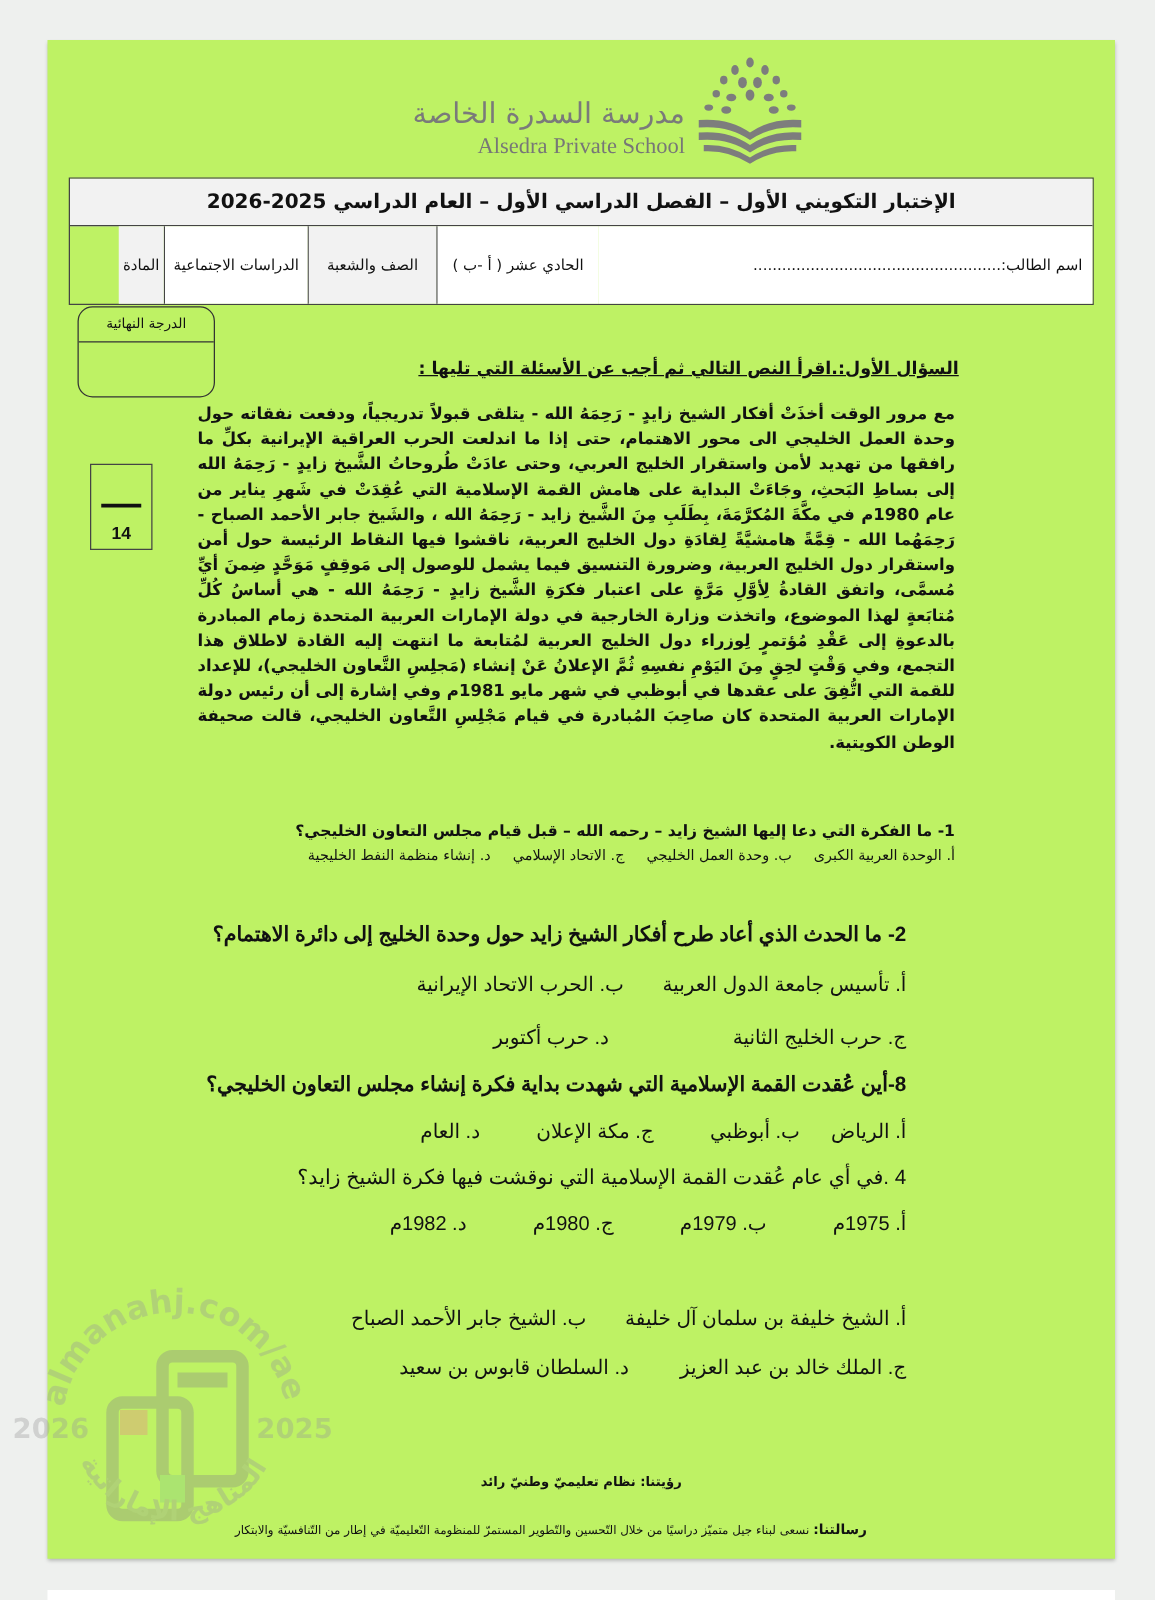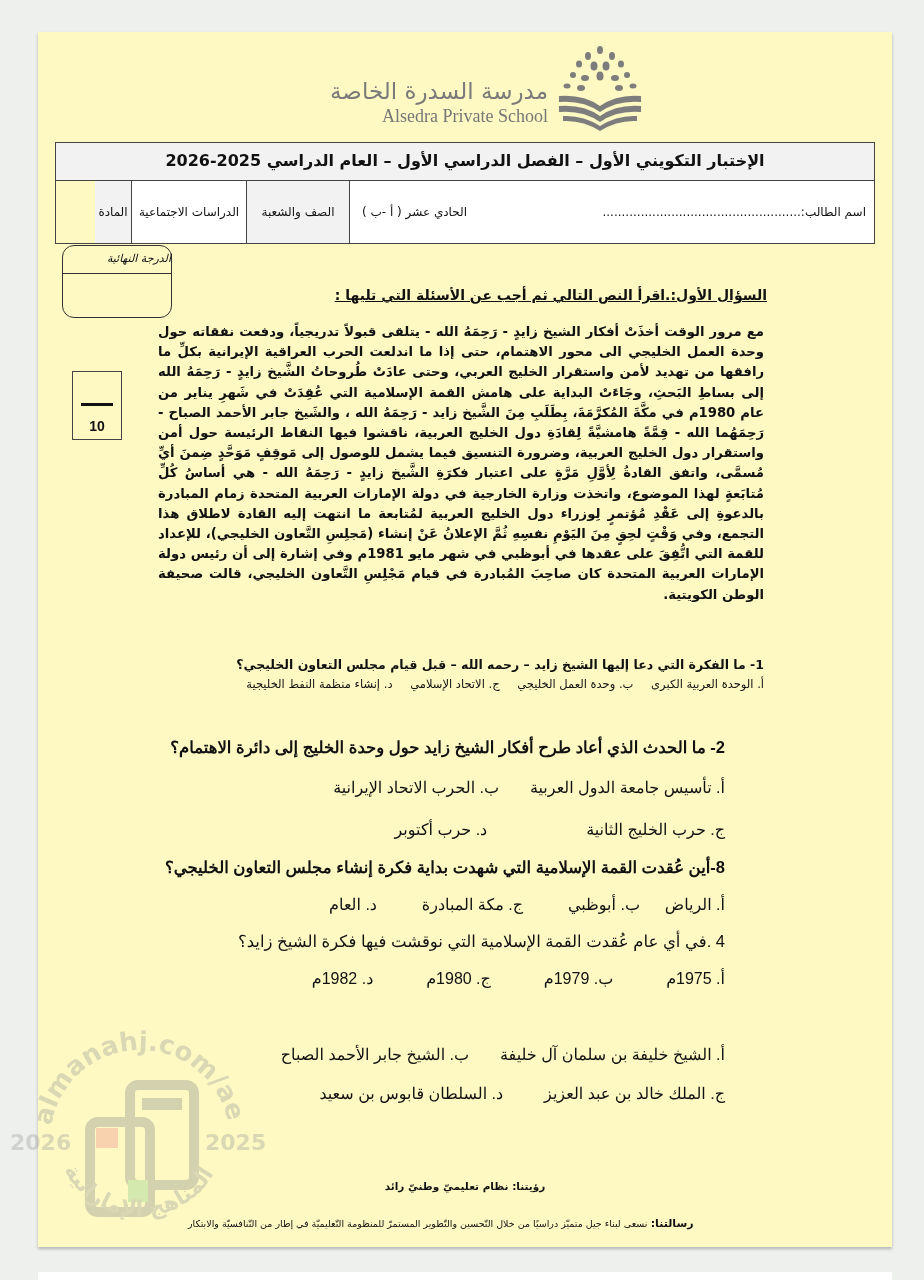--- a/index.html
+++ b/index.html
@@ -7,21 +7,21 @@
     body {
       background: #eef0ee;
       font-family: "Liberation Sans", sans-serif;
       color: #111;
       position: relative;
     }
     .page {
       position: absolute;
       left: 38px; top: 32px;
       width: 854px; height: 1215px;
-      background: #fef9c3;
+      background: #bef264;
       box-shadow: 0 2px 3px rgba(0,0,0,0.25);
     }
     .page2 {
       position: absolute;
       left: 38px; top: 1272px;
       width: 854px; height: 20px;
       background: #ffffff;
     }
     
     .logo {
@@ -78,22 +78,22 @@
     
     .grade-box {
       position: absolute;
       left: 24px; top: 213px;
       width: 110px; height: 73px;
       border: 1.3px solid #333;
       border-radius: 12px;
     }
     .grade-box-title {
       height: 28px; border-bottom: 1.2px solid #333;
-      text-align: right; font-family: "DejaVu Sans", sans-serif;
-      font-size: 11px; line-height: 26px; direction: rtl; font-style: italic;
+      text-align: center; font-family: "DejaVu Sans", sans-serif;
+      font-size: 11px; line-height: 26px; direction: rtl;
     }
     .score-box {
       position: absolute;
       left: 34px; top: 339px;
       width: 50px; height: 69px;
       border: 1px solid #444;
     }
     .score-line { position: absolute; left: 8px; top: 31px; width: 32px; height: 3px; background: #111; }
     .score-max { position: absolute; left: 0; top: 46px; width: 100%; text-align: center; font-weight: bold; font-size: 14px; }
 
@@ -197,21 +197,21 @@
       <div class="cell c-name">اسم الطالب:....................................................</div>
     </div>
   </div>
 
   <div class="grade-box">
     <div class="grade-box-title">الدرجة النهائية</div>
   </div>
 
   <div class="score-box">
     <div class="score-line"></div>
-    <div class="score-max">10</div>
+    <div class="score-max">14</div>
   </div>
 
   <div class="q-heading">السؤال الأول:.اقرأ النص التالي ثم أجب عن الأسئلة التي تليها :</div>
 
   <div class="passage">مع مرور الوقت أخذَتْ أفكار الشيخ زايدٍ - رَحِمَهُ الله - يتلقى قبولاً تدريجياً، ودفعت نفقاته حول وحدة العمل الخليجي الى محور الاهتمام، حتى إذا ما اندلعت الحرب العراقية الإيرانية بكلِّ ما رافقها من تهديد لأمن واستقرار الخليج العربي، وحتى عادَتْ طُروحاتُ الشَّيخ زايدٍ - رَحِمَهُ الله إلى بساطِ البَحثِ، وجَاءَتْ البداية على هامش القمة الإسلامية التي عُقِدَتْ في شَهرِ يناير من عام 1980م في مكَّةَ المُكرَّمَةَ، بِطَلَبِ مِنَ الشَّيخ زايد - رَحِمَهُ الله ، والشَيخ جابر الأحمد الصباح - رَحِمَهُما الله - قِمَّةً هامشيَّةً لِقادَةِ دول الخليج العربية، ناقشوا فيها النقاط الرئيسة حول أمن واستقرار دول الخليج العربية، وضرورة التنسيق فيما يشمل للوصول إلى مَوقِفٍ مَوَحَّدٍ ضِمنَ أيِّ مُسمَّى، واتفق القادةُ لِأوَّلِ مَرَّةٍ على اعتبار فكرَةِ الشَّيخ زايدٍ - رَحِمَهُ الله - هي أساسُ كُلِّ مُتابَعةٍ لهذا الموضوع، واتخذت وزارة الخارجية في دولة الإمارات العربية المتحدة زمام المبادرة بالدعوةِ إلى عَقْدِ مُؤتمرٍ لِوزراء دول الخليج العربية لمُتابعة ما انتهت إليه القادة لاطلاق هذا التجمع، وفي وَقْتٍ لحِقٍ مِنَ اليَوْمِ نفسِهِ ثُمَّ الإعلانُ عَنْ إنشاء (مَجلِسِ التَّعاون الخليجي)، للإعداد للقمة التي اتُّفِقَ على عقدها في أبوظبي في شهر مايو 1981م وفي إشارة إلى أن رئيس دولة الإمارات العربية المتحدة كان صاحِبَ المُبادرة في قيام مَجْلِسِ التَّعاون الخليجي، قالت صحيفة الوطن الكويتية.</div>
 
   <div class="q1">
     <div class="q-text">1- ما الفكرة التي دعا إليها الشيخ زايد – رحمه الله – قبل قيام مجلس التعاون الخليجي؟</div>
     <div class="opts">
       <span>أ. الوحدة العربية الكبرى</span>
@@ -236,21 +236,21 @@
   </div>
 
   <div class="q" style="top:826px;">
     <div class="q-text">8-أين عُقدت القمة الإسلامية التي شهدت بداية فكرة إنشاء مجلس التعاون الخليجي؟</div>
   </div>
   <div class="opt-row" style="top:863px;">
     <span>أ. الرياض</span>
     <span style="width:16px"></span>
     <span>ب. أبوظبي</span>
     <span style="width:36px"></span>
-    <span>ج. مكة المبادرة</span>
+    <span>ج. مكة الإعلان</span>
     <span style="width:36px"></span>
     <span>د. العام</span>
   </div>
 
   <div class="q" style="top:900px;">
     <div class="q-text plain">4 .في أي عام عُقدت القمة الإسلامية التي نوقشت فيها فكرة الشيخ زايد؟</div>
   </div>
   <div class="opt-row" style="top:937px;">
     <span>أ. 1975م</span>
     <span style="width:44px"></span>

